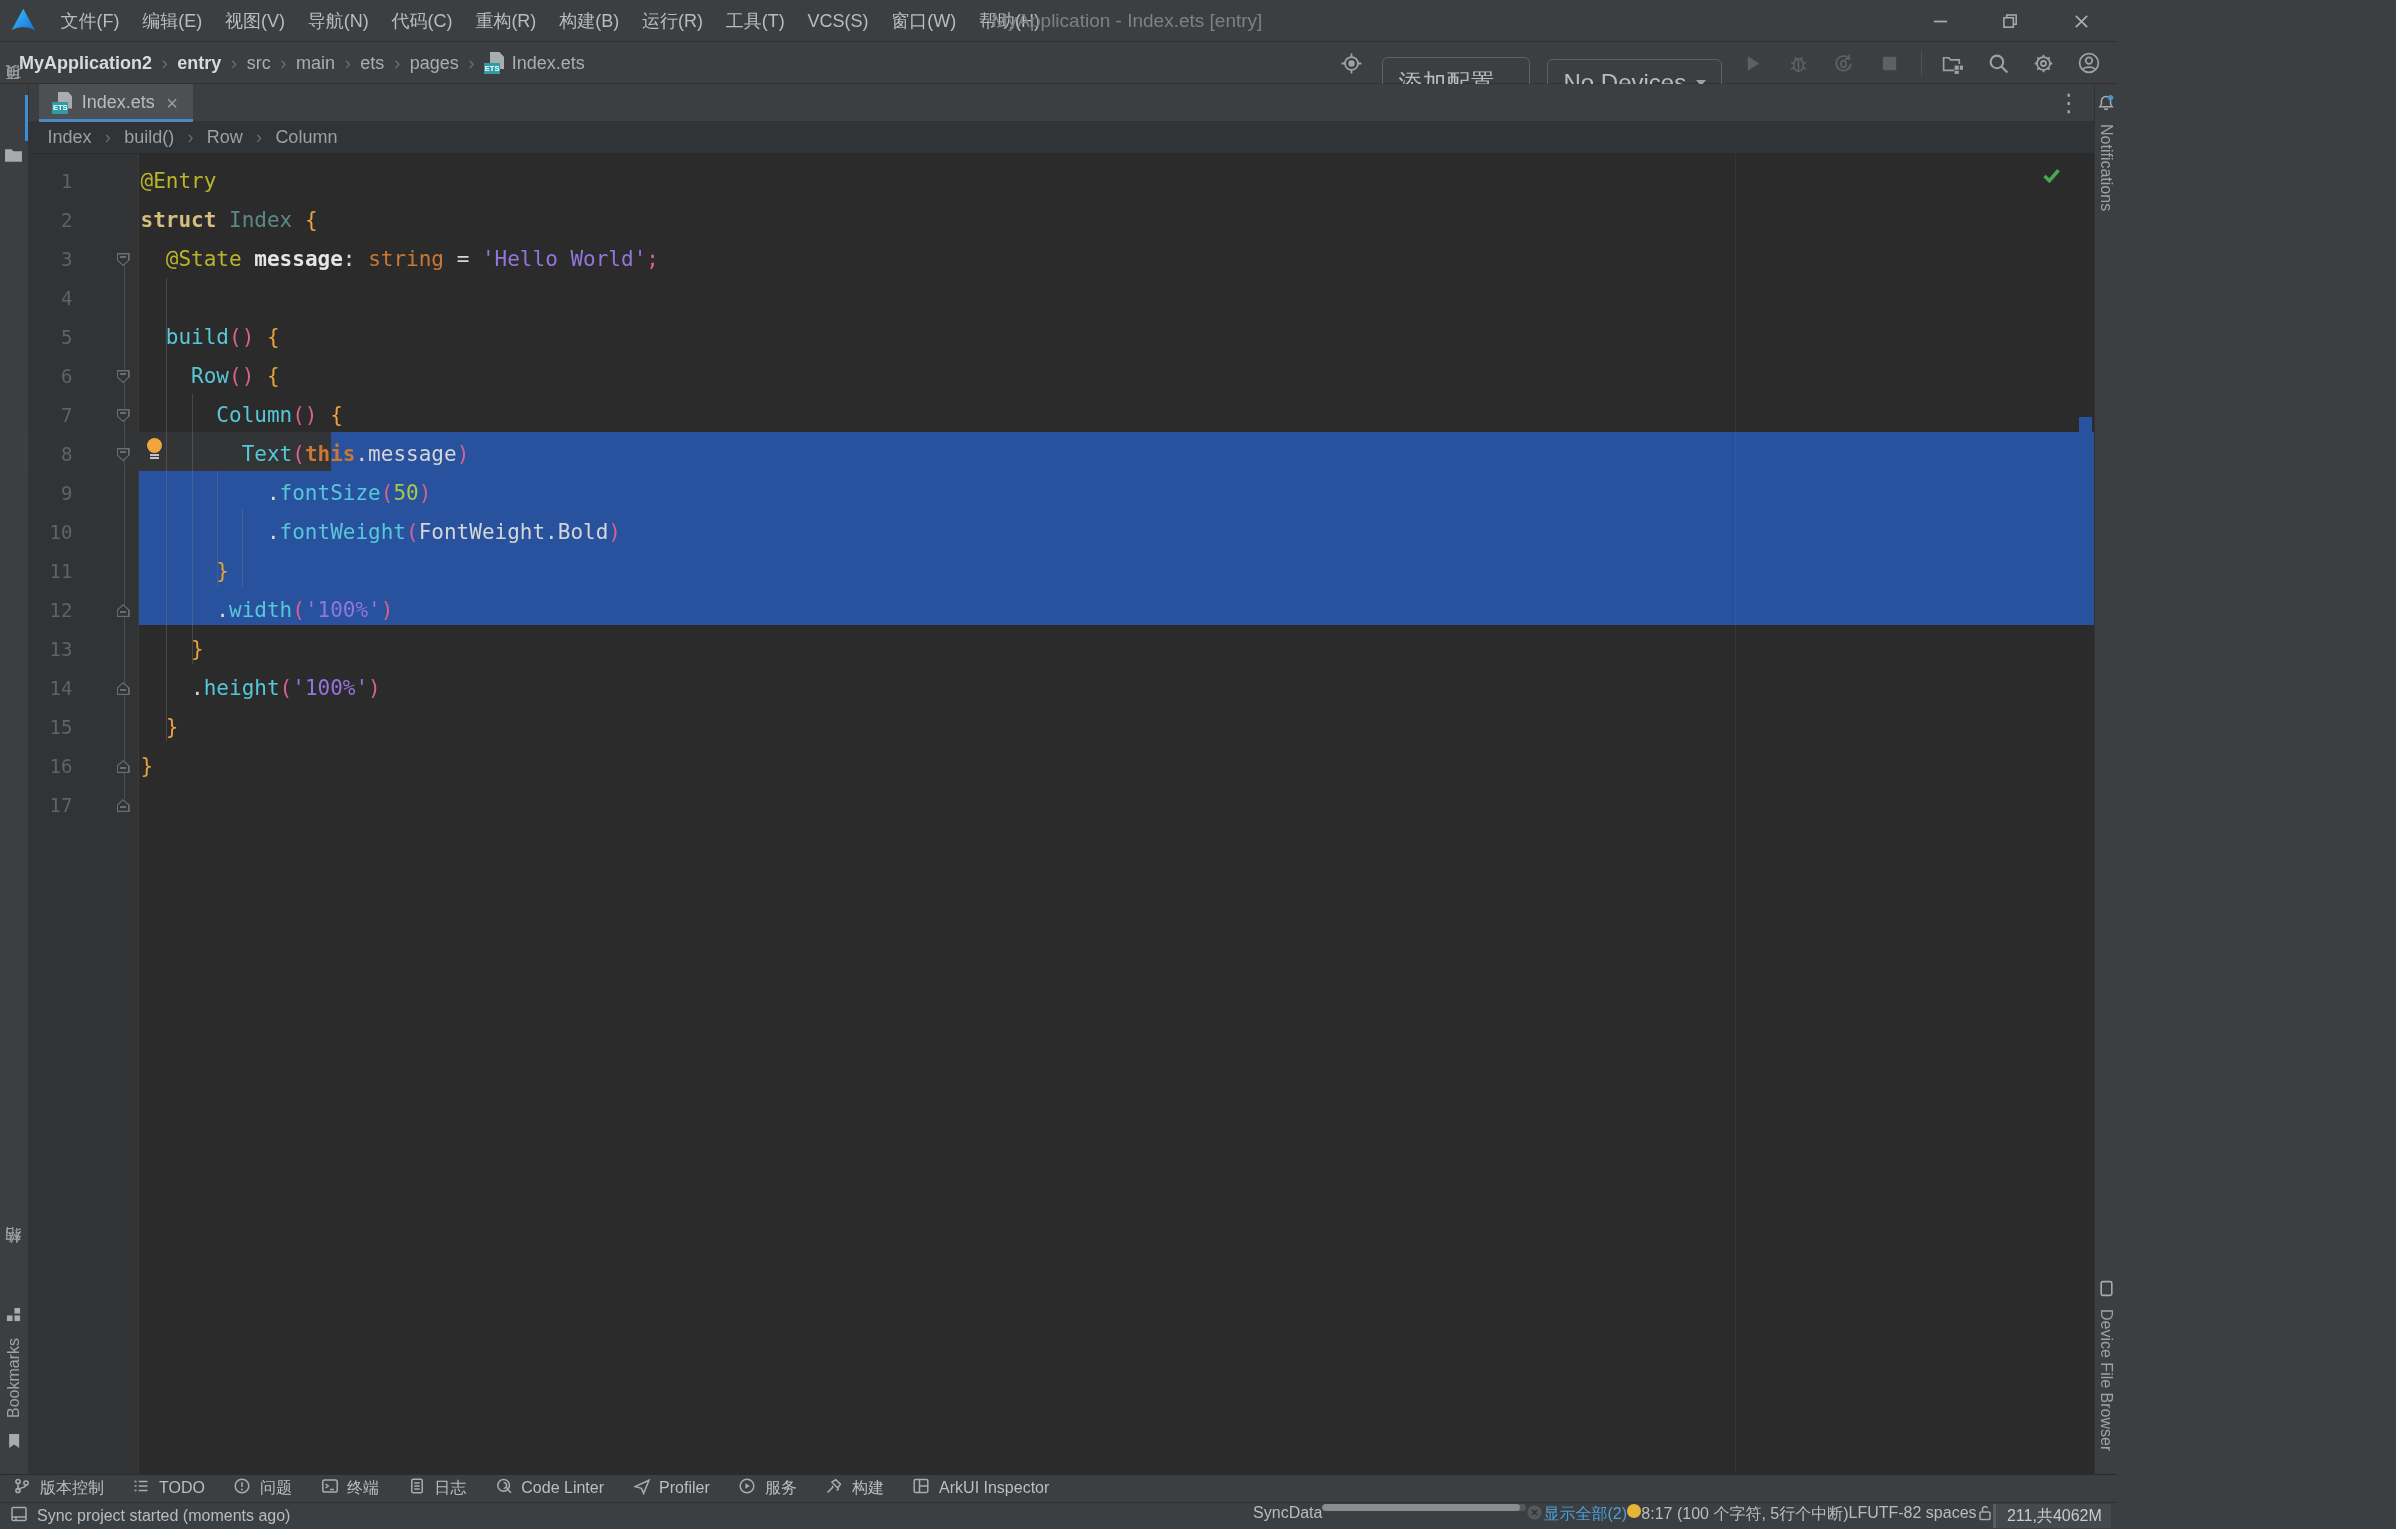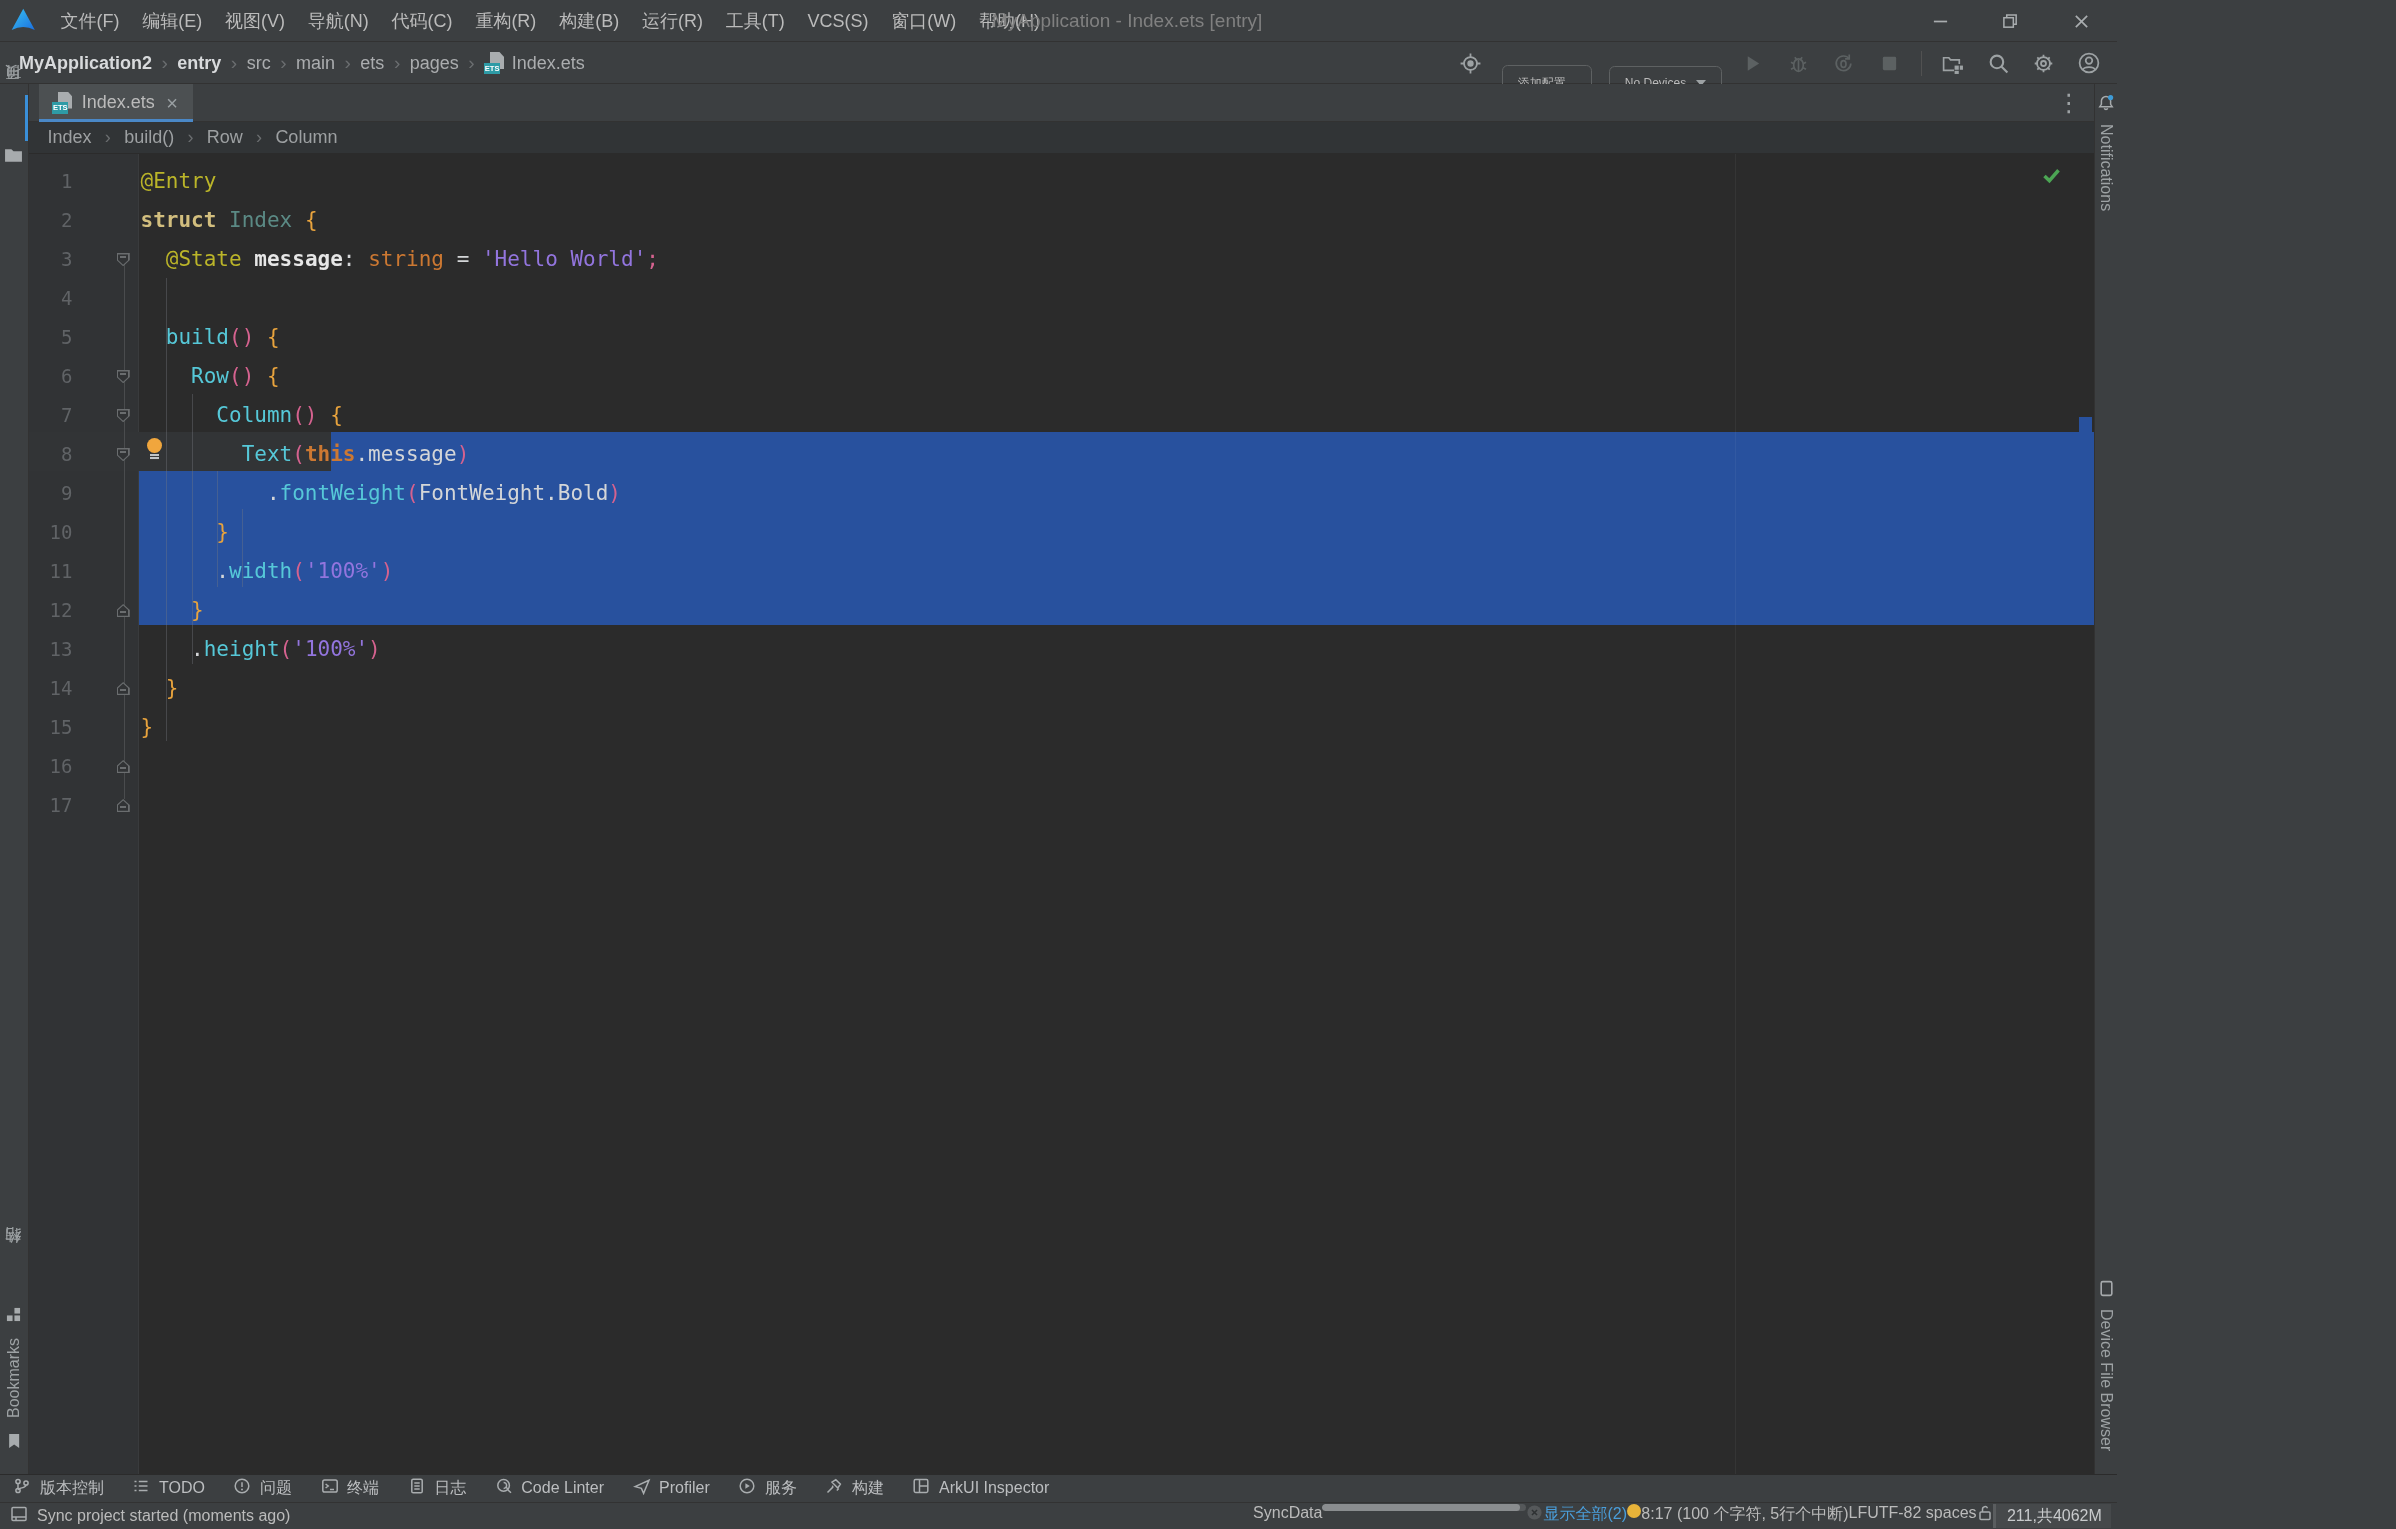--- a/index.html
+++ b/index.html
@@ -19,21 +19,21 @@
 
   
   .toolbar { position:absolute; top:43px; left:0; right:0; height:41px; background:#3C3F41;
     border-bottom:1px solid #323232; display:flex; align-items:center; padding:0 13.3px 0 19px; }
   .crumbs { display:flex; align-items:center; gap:9.5px; font-size:18px; color:#ABADAF; }
   .crumbs .sep { color:#6B6E70; font-size:19px; }
   .crumbs .bold { color:#D8DADC; font-weight:bold; }
   .crumb-item { display:flex; align-items:center; gap:7.6px; }
   .toolbar-right { margin-left:auto; display:flex; align-items:center; gap:17px; }
   .tb-btn { display:flex; align-items:center; justify-content:center; min-width:28.5px; height:30px; }
-  .btn-outline { border:1px solid #5E6162; border-radius:5.7px; padding:9px 15px; color:#BBBBBB; font-size:12px;
+  .btn-outline { border:1px solid #5E6162; border-radius:5.7px; padding:9px 15px; color:#BBBBBB; font-size:24px;
     display:flex; align-items:center; gap:9.5px;margin-top:40px; }
   .caret-down { width:0; height:0; border-left:5.7px solid transparent; border-right:5.7px solid transparent; border-top:6.7px solid #9DA2A4; }
   .tb-divider { width:1px; height:25px; background:#515151; }
 
   
   .main { position:absolute; top:84px; left:0; right:0; bottom:55px; display:flex; }
   .stripe { background:#3C3F41; position:relative; }
   .stripe-left { width:28.5px; border-right:1px solid #323232; }
   .stripe-right { width:23px; border-left:1px solid #323232; }
   .vtext-up { writing-mode:vertical-rl; transform:rotate(180deg); color:#9DA2A4; font-size:16px; }
@@ -401,20 +401,21 @@
           </div>
         <div class="code" id="code-lines">
             <div class="code-line"><span class="tk-an">@Entry</span></div>
             <div class="code-line"><span class="tk-kw">struct</span><span class="tk-pl"> </span><span class="tk-ty">Index</span><span class="tk-pl"> </span><span class="tk-br">{</span></div>
             <div class="code-line"><span class="tk-pl">  </span><span class="tk-an">@State</span><span class="tk-pl"> </span><span class="tk-fd">message</span><span class="tk-pl">: </span><span class="tk-kt">string</span><span class="tk-pl"> = </span><span class="tk-sr">'Hello World'</span><span class="tk-pa">;</span></div>
             <div class="code-line"></div>
             <div class="code-line"><span class="tk-pl">  </span><span class="tk-fn">build</span><span class="tk-pa">()</span><span class="tk-pl"> </span><span class="tk-br">{</span></div>
             <div class="code-line"><span class="tk-pl">    </span><span class="tk-fn">Row</span><span class="tk-pa">()</span><span class="tk-pl"> </span><span class="tk-br">{</span></div>
             <div class="code-line"><span class="tk-pl">      </span><span class="tk-fn">Column</span><span class="tk-pa">()</span><span class="tk-pl"> </span><span class="tk-br">{</span></div>
             <div class="code-line"><span class="tk-pl">        </span><span class="tk-fn">Text</span><span class="tk-pa">(</span><span class="tk-th">this</span><span class="tk-pl">.message</span><span class="tk-pa">)</span></div>
+            <div class="code-line"><span class="tk-pl">          .</span><span class="tk-fn">fontSize</span><span class="tk-pa">(</span><span class="tk-nu">50</span><span class="tk-pa">)</span></div>
             <div class="code-line"><span class="tk-pl">          .</span><span class="tk-fn">fontWeight</span><span class="tk-pa">(</span><span class="tk-pl">FontWeight.Bold</span><span class="tk-pa">)</span></div>
             <div class="code-line"><span class="tk-pl">      </span><span class="tk-br">}</span></div>
             <div class="code-line"><span class="tk-pl">      .</span><span class="tk-fn">width</span><span class="tk-pa">(</span><span class="tk-sr">'100%'</span><span class="tk-pa">)</span></div>
             <div class="code-line"><span class="tk-pl">    </span><span class="tk-br">}</span></div>
             <div class="code-line"><span class="tk-pl">    .</span><span class="tk-fn">height</span><span class="tk-pa">(</span><span class="tk-sr">'100%'</span><span class="tk-pa">)</span></div>
             <div class="code-line"><span class="tk-pl">  </span><span class="tk-br">}</span></div>
             <div class="code-line"><span class="tk-br">}</span></div>
           </div>
 
         <div class="bulb">

